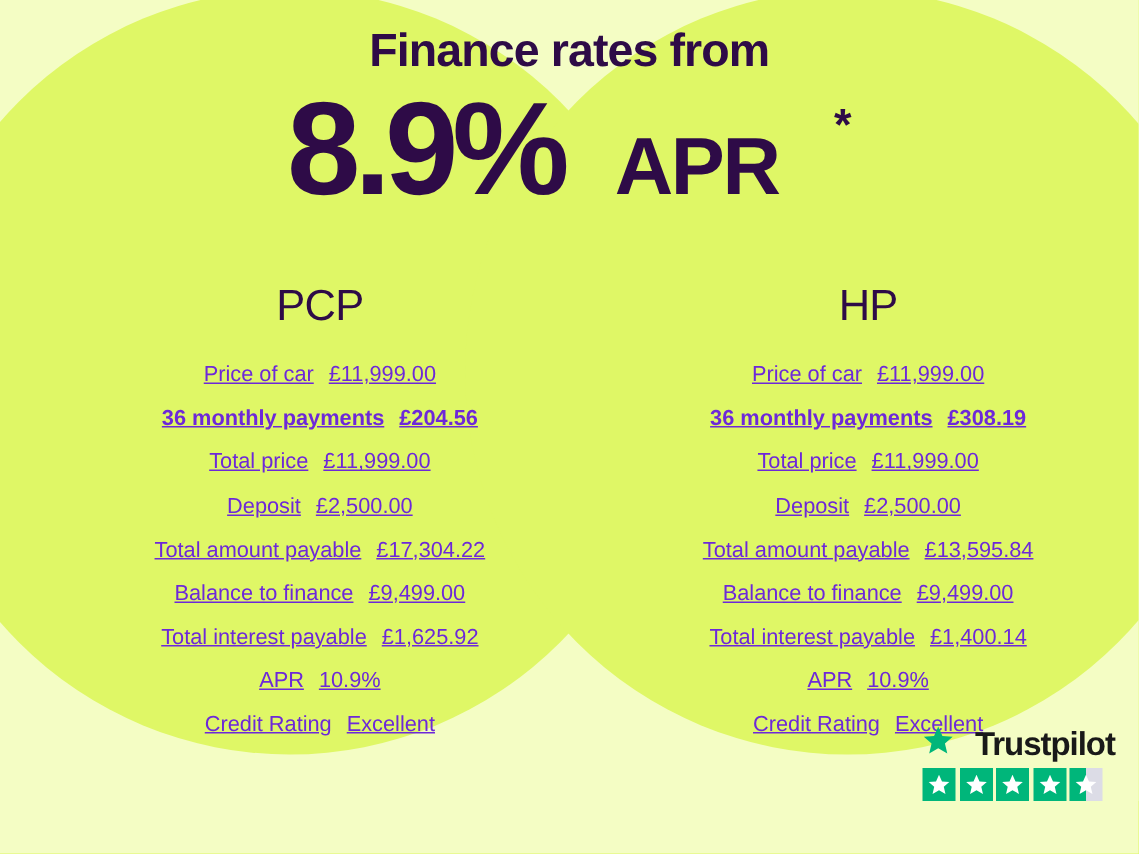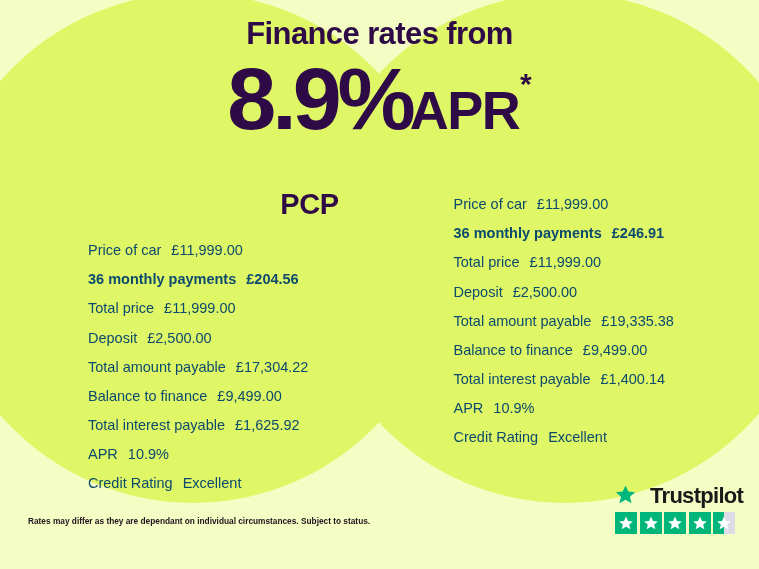--- a/index.html
+++ b/index.html
@@ -61,20 +61,21 @@
     margin: 0;
   }
   .hero-rate {
     margin: 6px 0 0 0;
     line-height: 1;
     color: #2E0B47;
     white-space: nowrap;
     display: flex;
     align-items: baseline;
     justify-content: center;
+    gap: 36px;
   }
   .hero-rate-big {
     font-size: 88px;
     font-weight: 800;
     letter-spacing: -4px;
   }
   .hero-rate-apr {
     font-size: 54px;
     font-weight: 700;
     letter-spacing: -1.6px;
@@ -97,37 +98,38 @@
     display: flex;
   }
   .product {
     flex: 1 1 0;
     min-width: 0;
   }
   .product-pcp { padding: 0 57px 0 88px; }
   .product-hp  { padding: 0 55px 0 58px; }
 
   .product-title {
-    text-align: right;
+    text-align: center;
     font-size: 29px;
-    font-weight: 700;
+    font-weight: 400;
     letter-spacing: -0.5px;
     color: #2E0B47;
     margin: 0 0 17px 0;
     line-height: 1;
   }
 
   .row {
     display: flex;
-    justify-content: flex-start;
+    justify-content: center;
     align-items: baseline;
     font-size: 14.5px;
-    color: #0c4a6e;
+    color: #6d28d9;
     line-height: 1;
     padding: 7.3px 0;
+    text-decoration: underline;
   }
   .row.bold .row-label,
   .row.bold .row-value {
     font-weight: 700;
   }
   .row-label {
     white-space: nowrap;
   }
   .row-value {
     white-space: nowrap;
@@ -253,40 +255,41 @@
               <span class="row-value">10.9%</span>
             </div>
           <div class="row">
               <span class="row-label">Credit Rating</span>
               <span class="row-value">Excellent</span>
             </div>
         </div>
       </div>
 
       <div class="product product-hp">
+        <div class="product-title">HP</div>
         <div>
           <div class="row">
               <span class="row-label">Price of car</span>
               <span class="row-value">£11,999.00</span>
             </div>
           <div class="row bold">
               <span class="row-label">36 monthly payments</span>
-              <span class="row-value">£246.91</span>
+              <span class="row-value">£308.19</span>
             </div>
           <div class="row">
               <span class="row-label">Total price</span>
               <span class="row-value">£11,999.00</span>
             </div>
           <div class="row">
               <span class="row-label">Deposit</span>
               <span class="row-value">£2,500.00</span>
             </div>
           <div class="row">
               <span class="row-label">Total amount payable</span>
-              <span class="row-value">£19,335.38</span>
+              <span class="row-value">£13,595.84</span>
             </div>
           <div class="row">
               <span class="row-label">Balance to finance</span>
               <span class="row-value">£9,499.00</span>
             </div>
           <div class="row">
               <span class="row-label">Total interest payable</span>
               <span class="row-value">£1,400.14</span>
             </div>
           <div class="row">
@@ -296,21 +299,20 @@
           <div class="row">
               <span class="row-label">Credit Rating</span>
               <span class="row-value">Excellent</span>
             </div>
         </div>
       </div>
 
     </div>
 
     <div class="disclaimer">
-      <p>Rates may differ as they are dependant on individual circumstances. Subject to status.</p>
     </div>
 
     <div class="trustpilot">
       <div class="tp-wordmark">
         <span>
           <svg width="21" height="21" viewBox="0 0 24 24" aria-hidden="true">
             <polygon fill="#00B67A" points="12,1.6 15.2,8.7 23,9.4 17.1,14.5 18.9,22 12,18 5.1,22 6.9,14.5 1,9.4 8.8,8.7"></polygon>
           </svg>
         </span>
         <span class="tp-word">Trustpilot</span>

